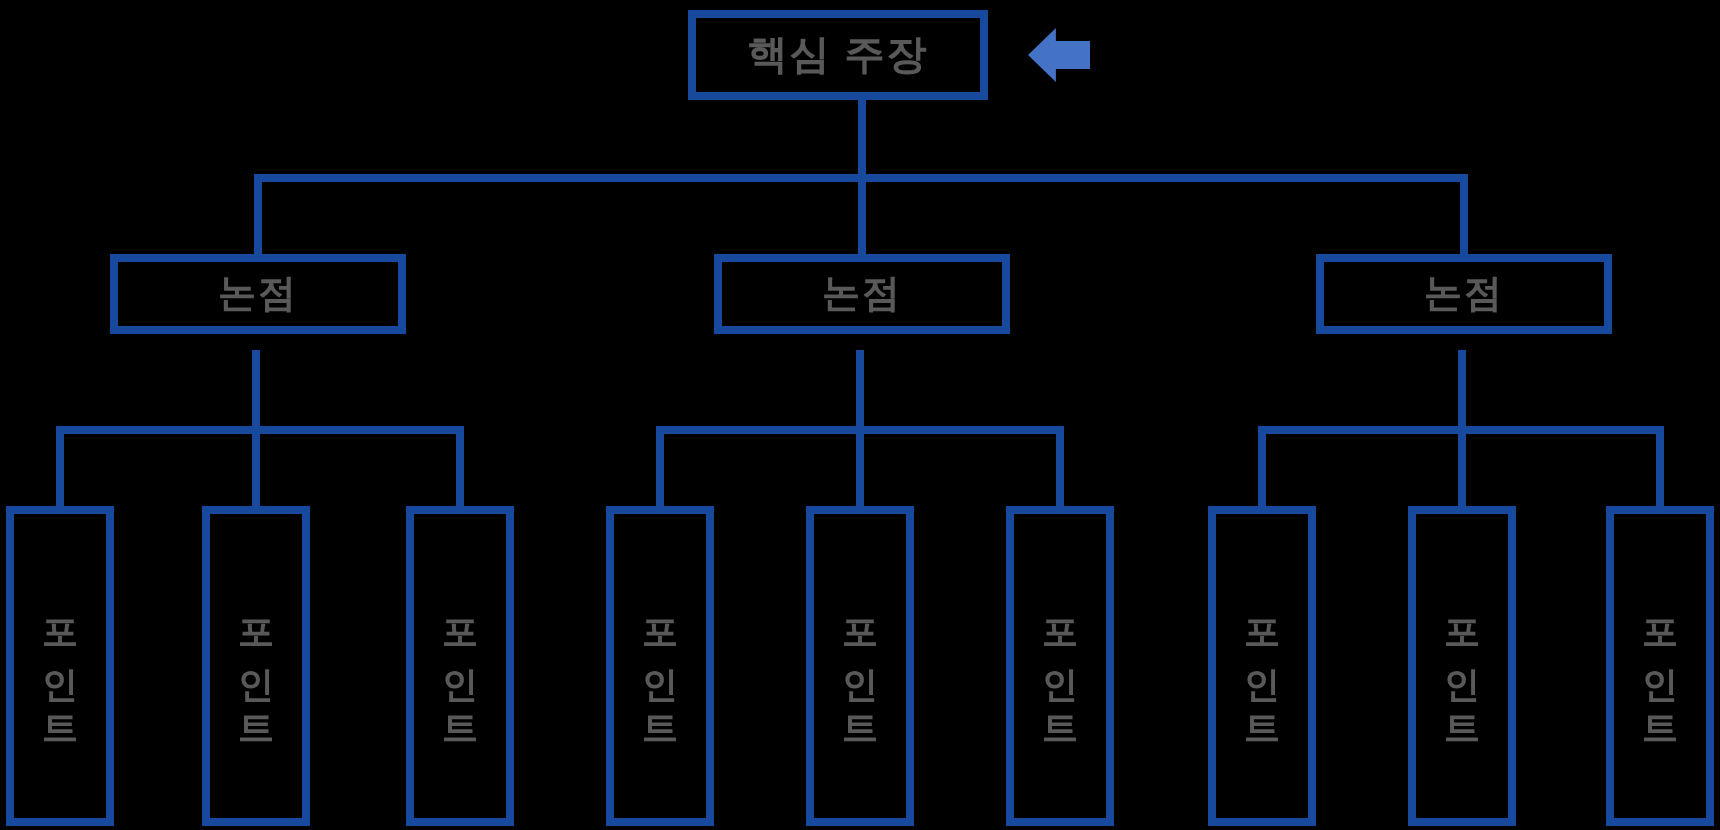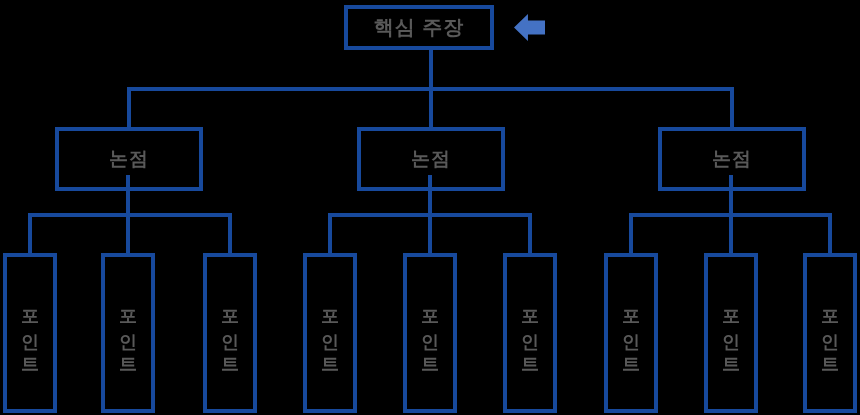--- a/index.html
+++ b/index.html
@@ -30,21 +30,21 @@
     align-items: center;
     justify-content: center;
     text-align: center;
   }
   .root-box {
     left: 344px; top: 5px; width: 150px; height: 45px;
     font-size: 20px;
     letter-spacing: 1px;
   }
   .branch-box {
-    top: 127px; width: 148px; height: 64px;
+    top: 127px; width: 148px; height: 40px;
     font-size: 19px;
     letter-spacing: 1px;
   }
   .leaf-box {
     top: 253px; width: 54px; height: 160px;
     font-size: 18px;
     writing-mode: vertical-rl;
     text-orientation: upright;
     letter-spacing: 6px;
   }

